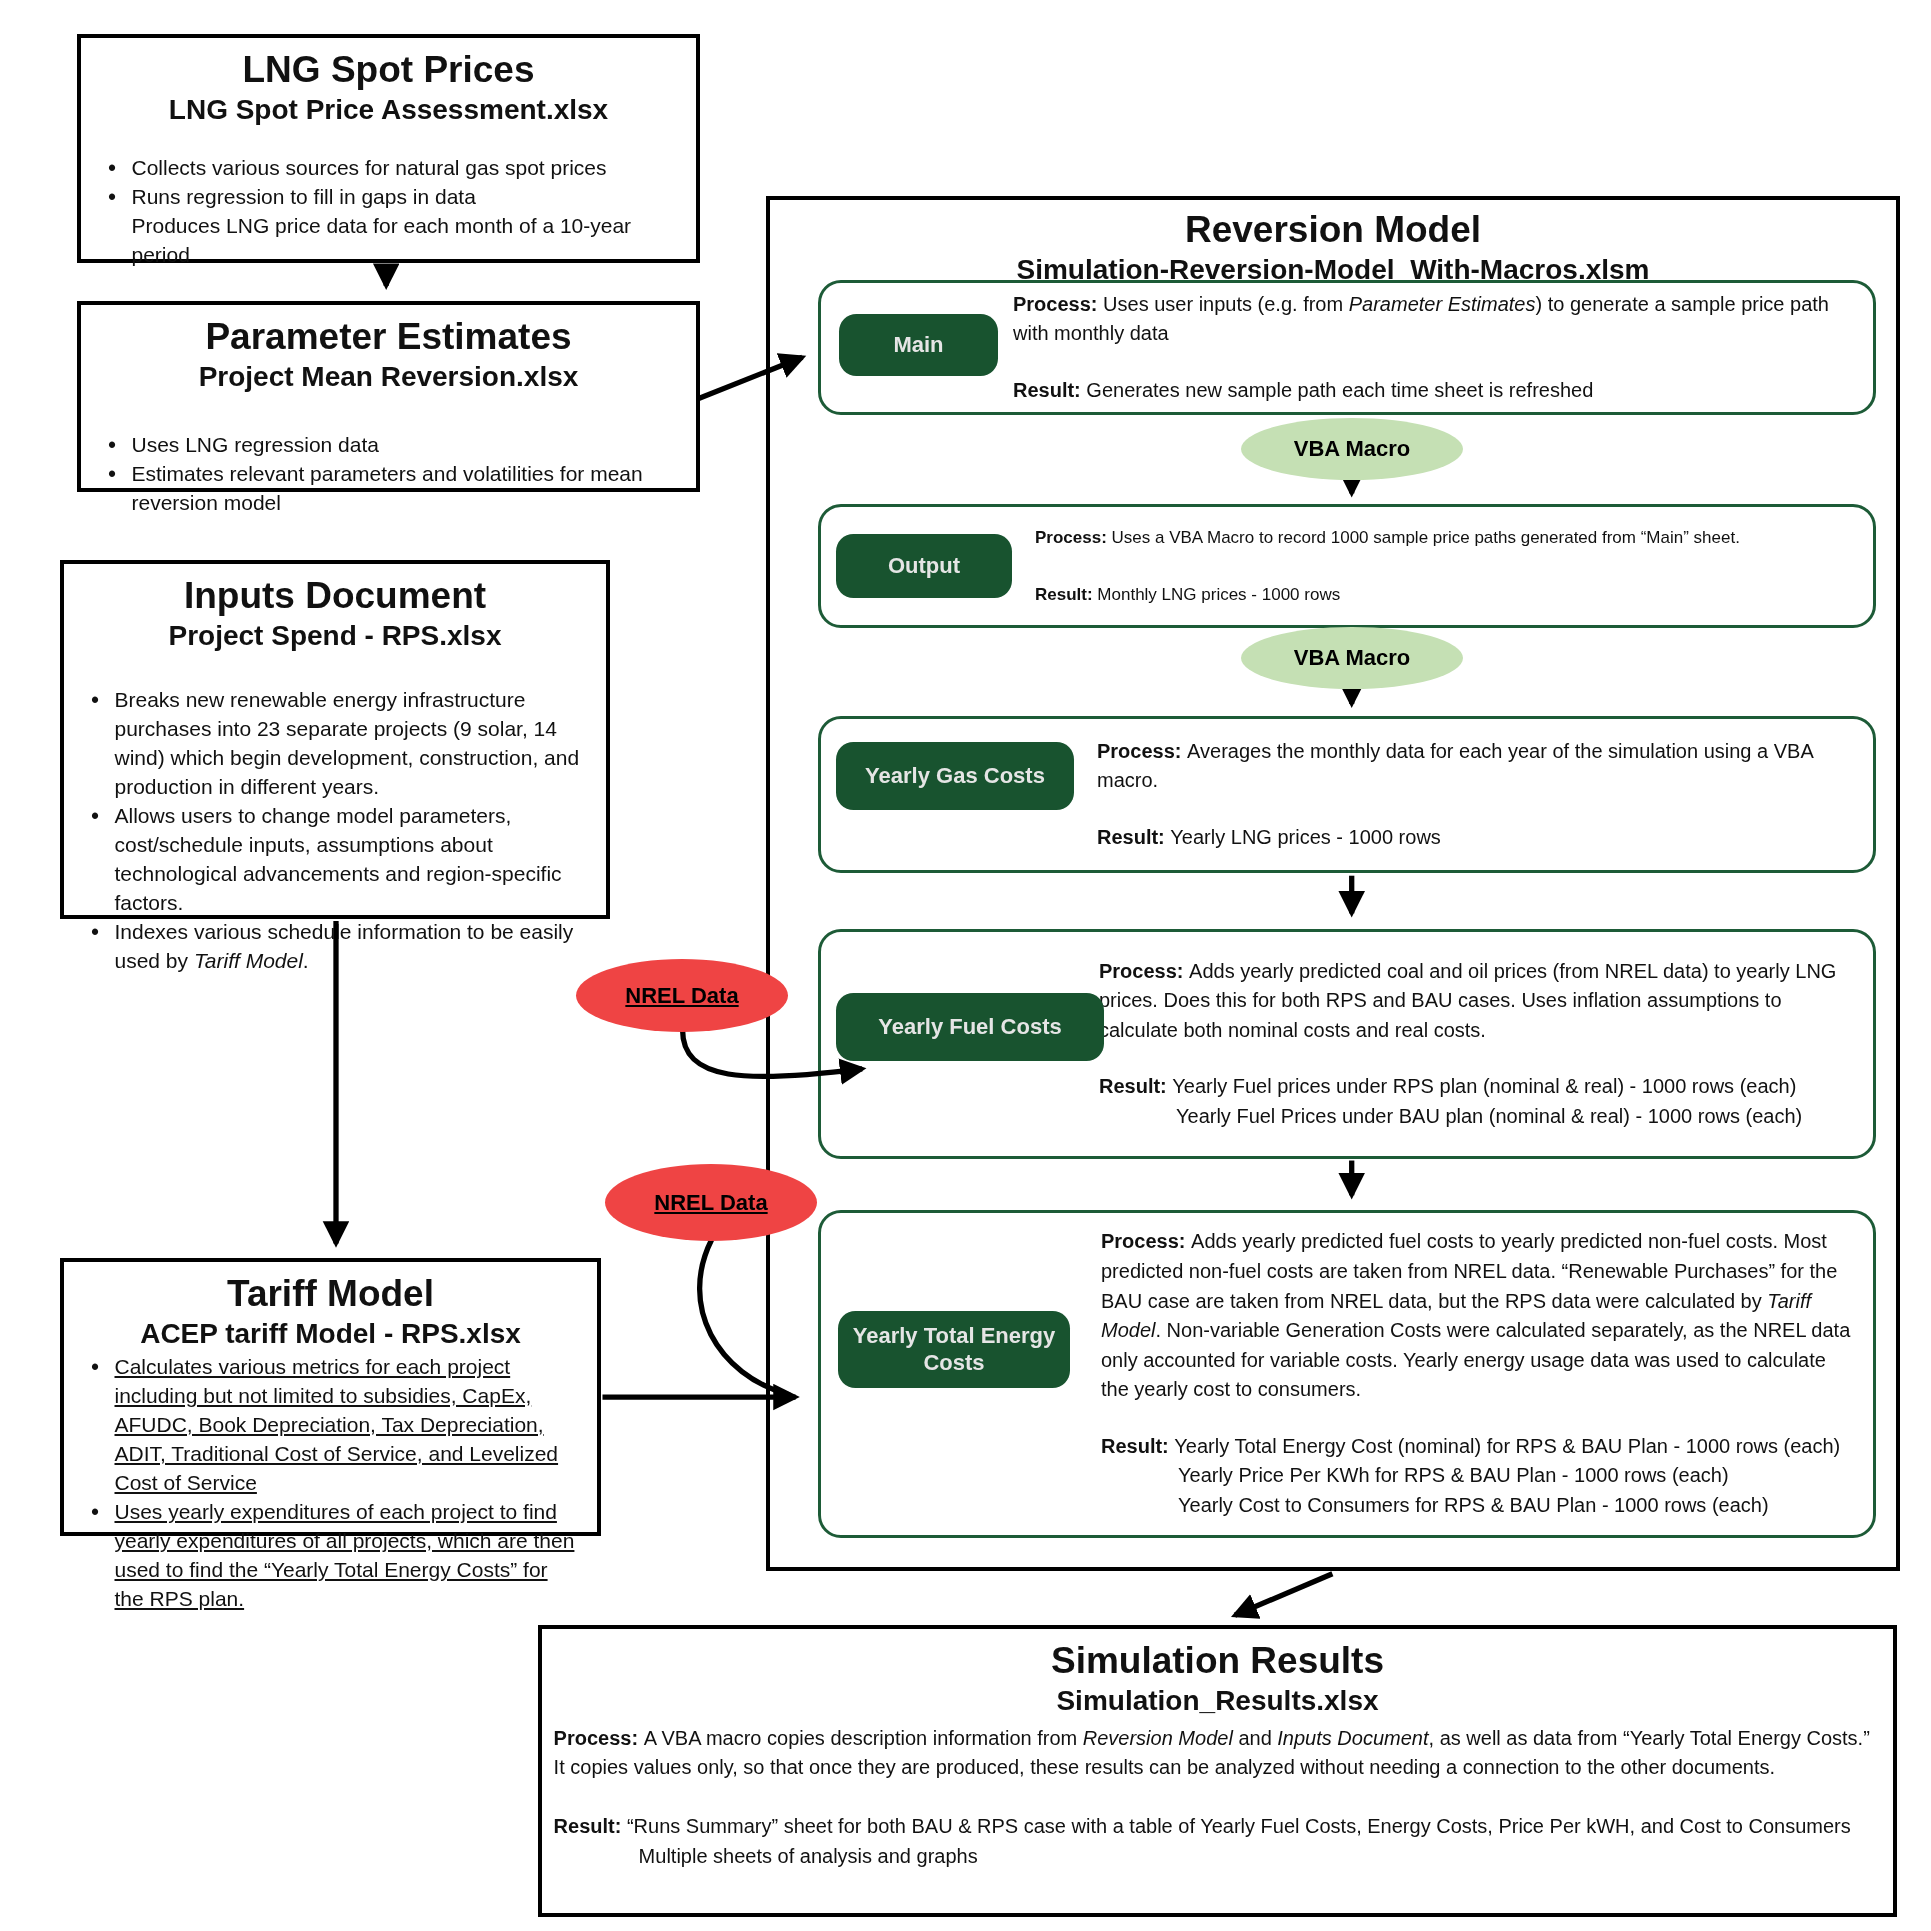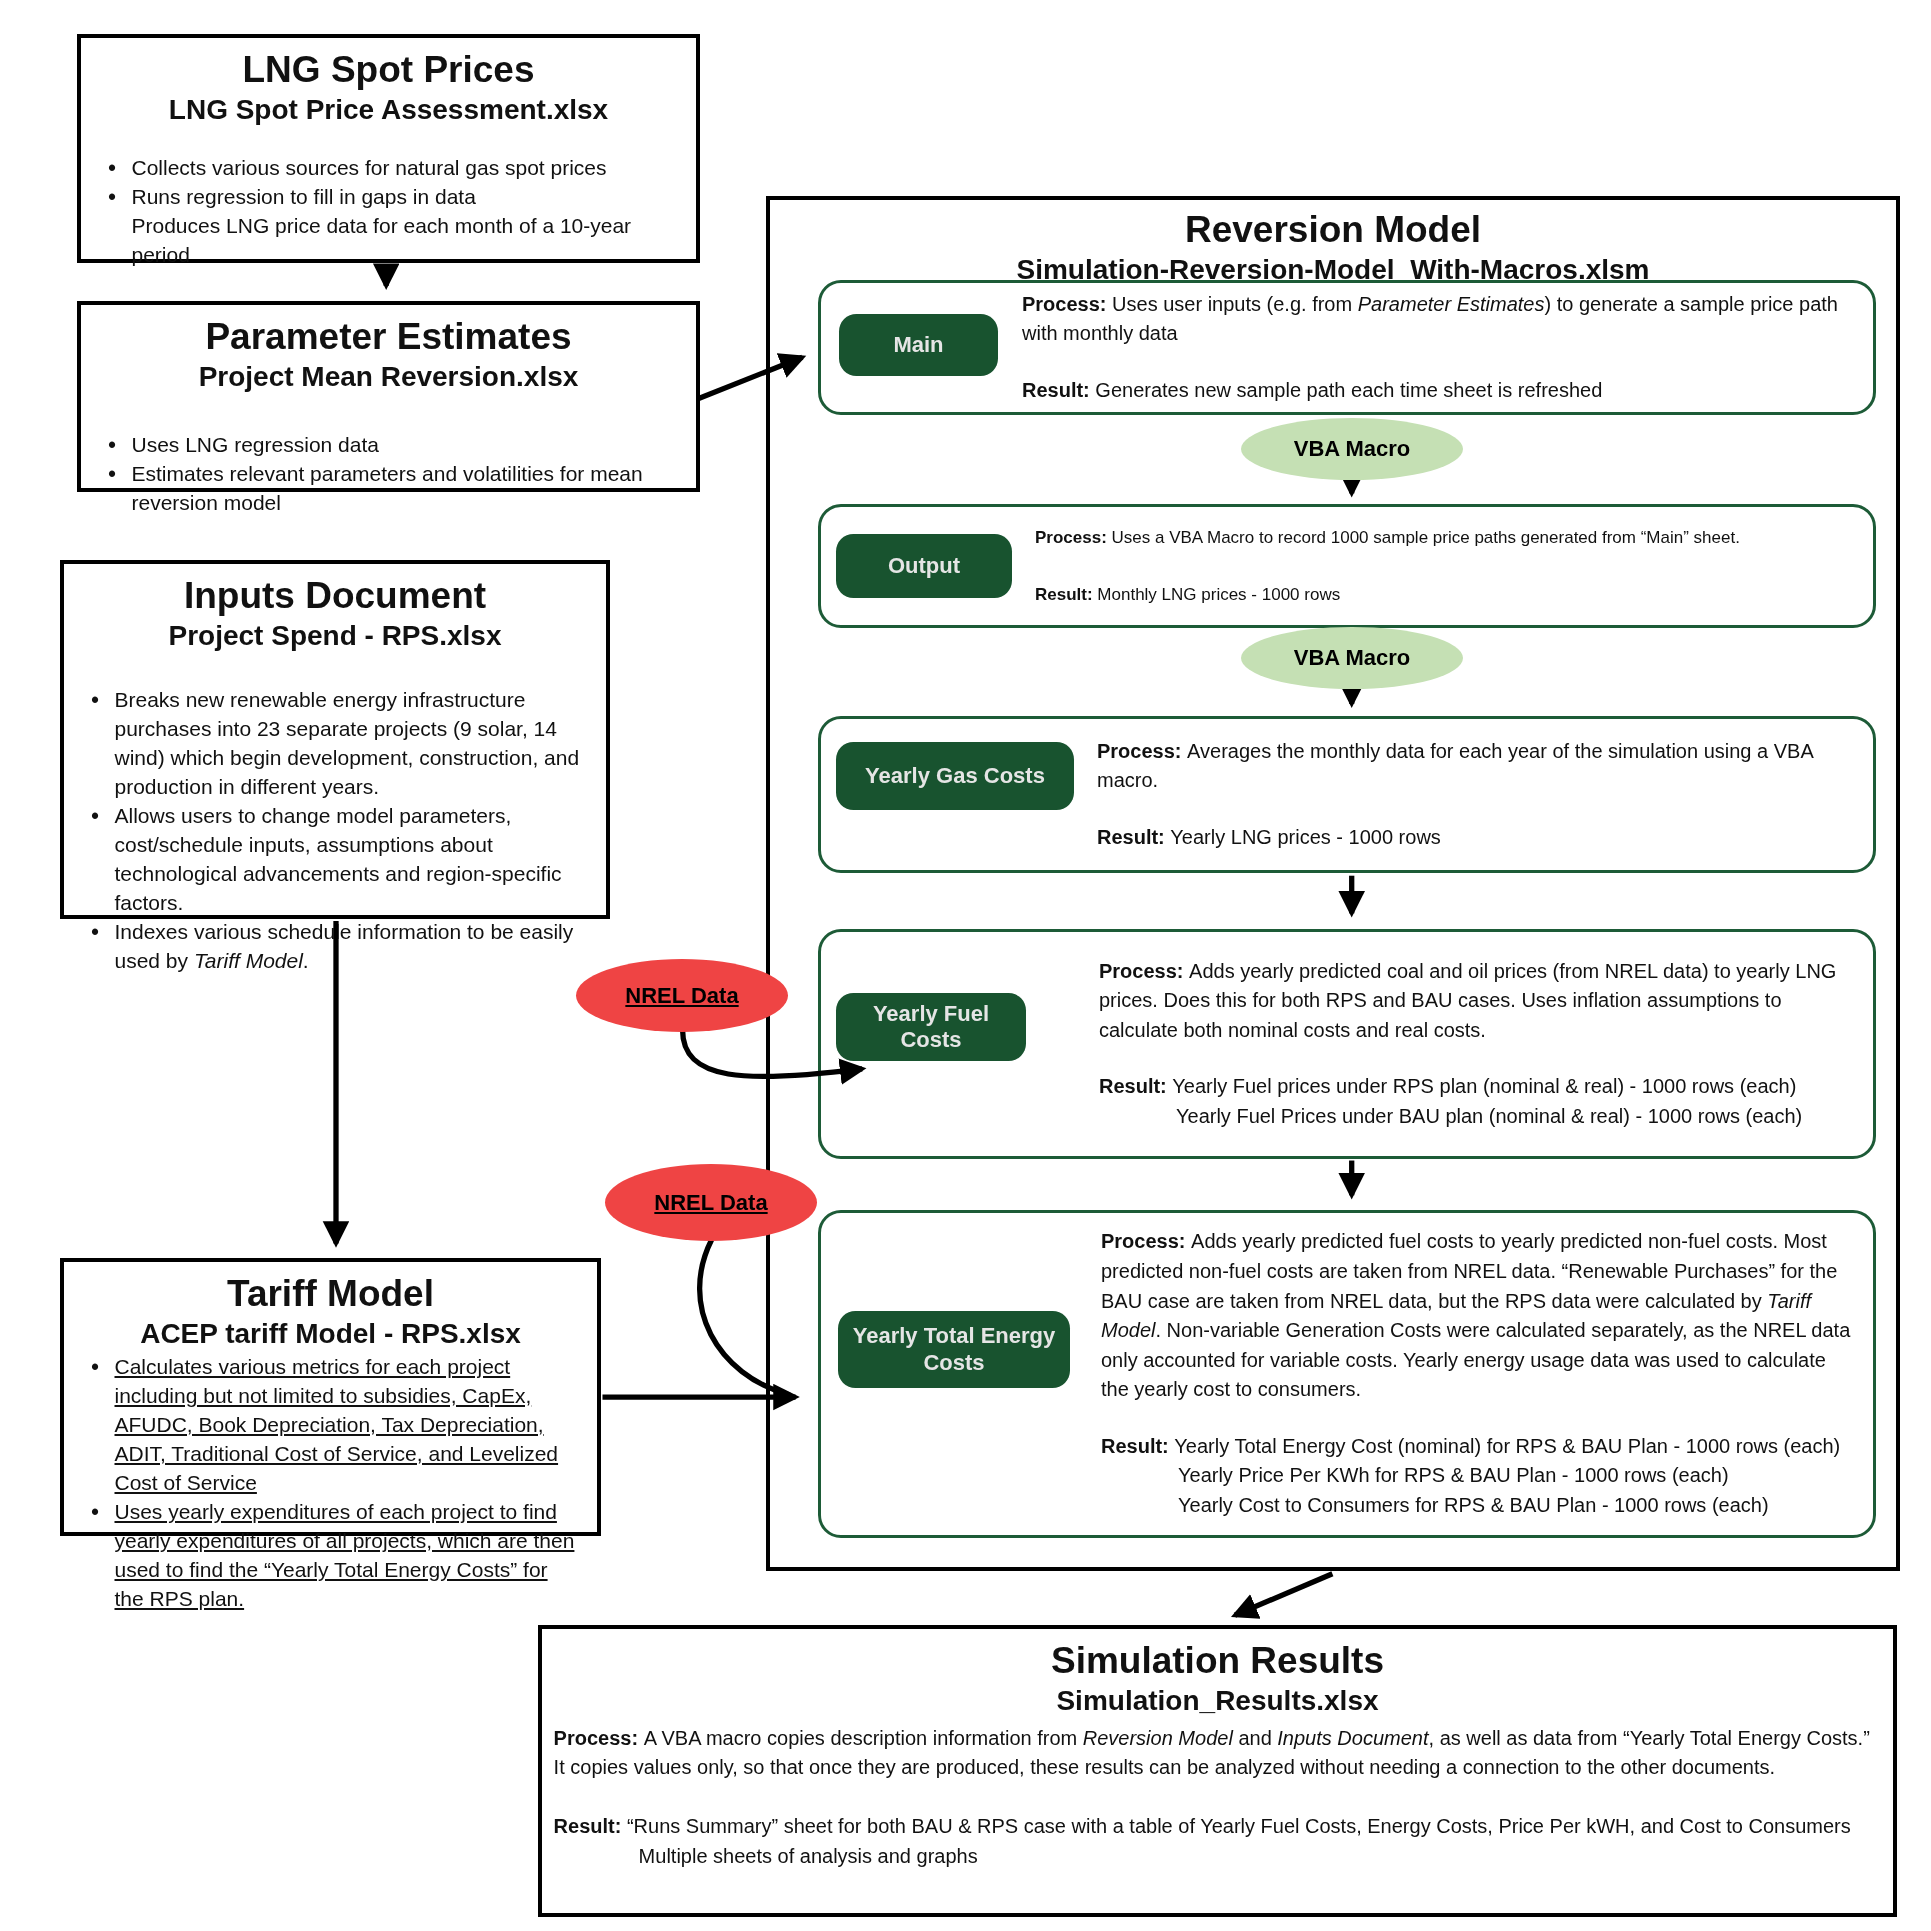--- a/index.html
+++ b/index.html
@@ -31,35 +31,35 @@
   
   .step{position:absolute;background:#fff;border:3.9px solid #1D5B37;border-radius:23px;box-sizing:border-box;z-index:1;}
   .step-label{position:absolute;background:#18532F;color:#e5e5e5;font-weight:700;font-size:22px;line-height:1.2;
     border-radius:17.4px;display:flex;align-items:center;justify-content:center;text-align:center;padding:3.9px 7.7px;box-sizing:border-box;}
   .step-text{position:absolute;top:0;bottom:0;right:15.4px;display:flex;flex-direction:column;justify-content:center;
     font-size:20px;line-height:1.48;}
   .step-text .gap{height:27px;flex:0 0 auto;}
   .res-cont{padding-left:77px;}
 
   #step-main{left:818px;top:280px;width:1058px;height:135px;}
-  #step-main .step-text{left:201px;}
+  #step-main .step-text{left:192px;}
   #step-output{left:818px;top:504px;width:1058px;height:124px;}
   #step-output .step-text{left:214px;font-size:17px;line-height:1.4;}
   #step-output .gap{height:33px;}
   #step-gas{left:818px;top:716px;width:1058px;height:157px;}
   #step-gas .step-text{left:276px;}
   #step-fuel{left:818px;top:929px;width:1058px;height:230px;}
   #step-fuel .step-text{left:278px;}
   #step-total{left:818px;top:1210px;width:1058px;height:328px;}
   #step-total .step-text{left:280px;}
 
   #lbl-main{left:839px;top:314px;width:159px;height:62px;}
   #lbl-output{left:836px;top:534px;width:176px;height:64px;}
   #lbl-gas{left:836px;top:742px;width:238px;height:68px;}
-  #lbl-fuel{left:836px;top:993px;width:190px;height:68px;}
+  #lbl-fuel{left:836px;top:993px;width:268px;height:68px;}
   #lbl-total{left:838px;top:1311px;width:232px;height:77px;}
   .step-label{z-index:2;}
 
   
   .ellipse{position:absolute;border-radius:50%;display:flex;align-items:center;justify-content:center;
     font-weight:700;font-size:22px;color:#000;z-index:3;}
   .ellipse.green{background:#C5E0B4;}
   .ellipse.purple{background:#ef4444;text-decoration:underline;}
   #vba1{left:1241px;top:418px;width:222px;height:62px;}
   #vba2{left:1241px;top:627px;width:222px;height:62px;}

